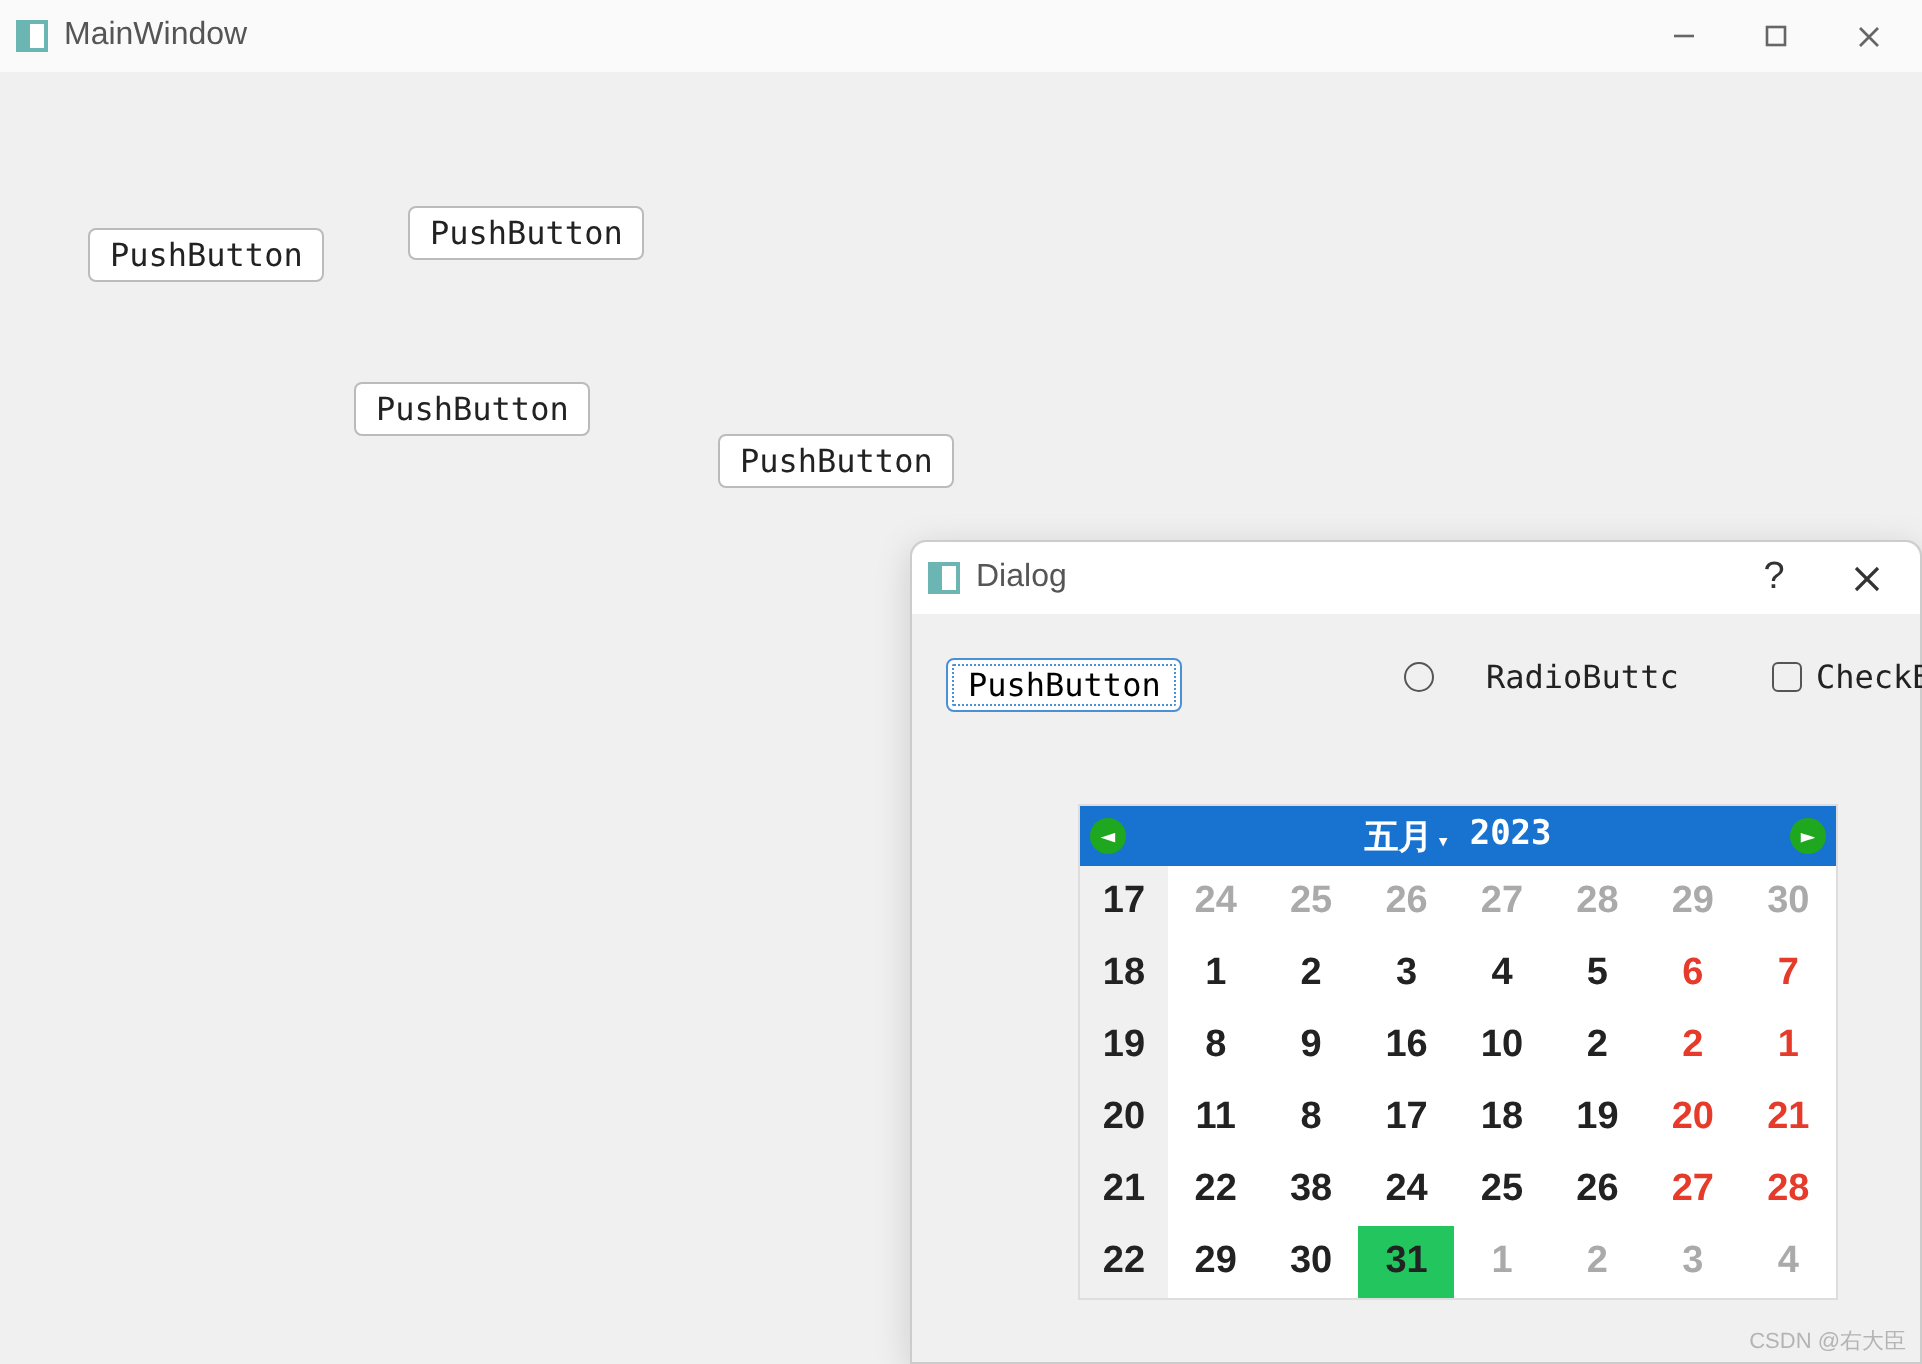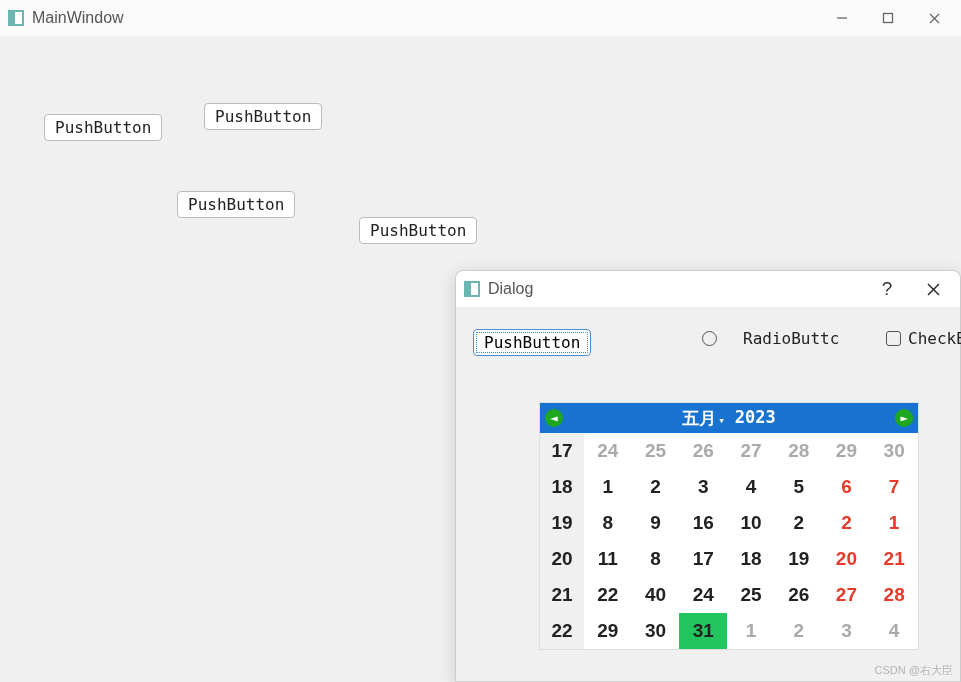--- a/index.html
+++ b/index.html
@@ -267,21 +267,21 @@
           <div class="cal-cell cal-week">20</div>
           <div class="cal-cell">11</div>
           <div class="cal-cell">8</div>
           <div class="cal-cell">17</div>
           <div class="cal-cell">18</div>
           <div class="cal-cell">19</div>
           <div class="cal-cell cal-weekend">20</div>
           <div class="cal-cell cal-weekend">21</div>
           <div class="cal-cell cal-week">21</div>
           <div class="cal-cell">22</div>
-          <div class="cal-cell">40</div>
+          <div class="cal-cell">38</div>
           <div class="cal-cell">24</div>
           <div class="cal-cell">25</div>
           <div class="cal-cell">26</div>
           <div class="cal-cell cal-weekend">27</div>
           <div class="cal-cell cal-weekend">28</div>
           <div class="cal-cell cal-week">22</div>
           <div class="cal-cell">29</div>
           <div class="cal-cell">30</div>
           <div class="cal-cell cal-today">31</div>
           <div class="cal-cell cal-other">1</div>

